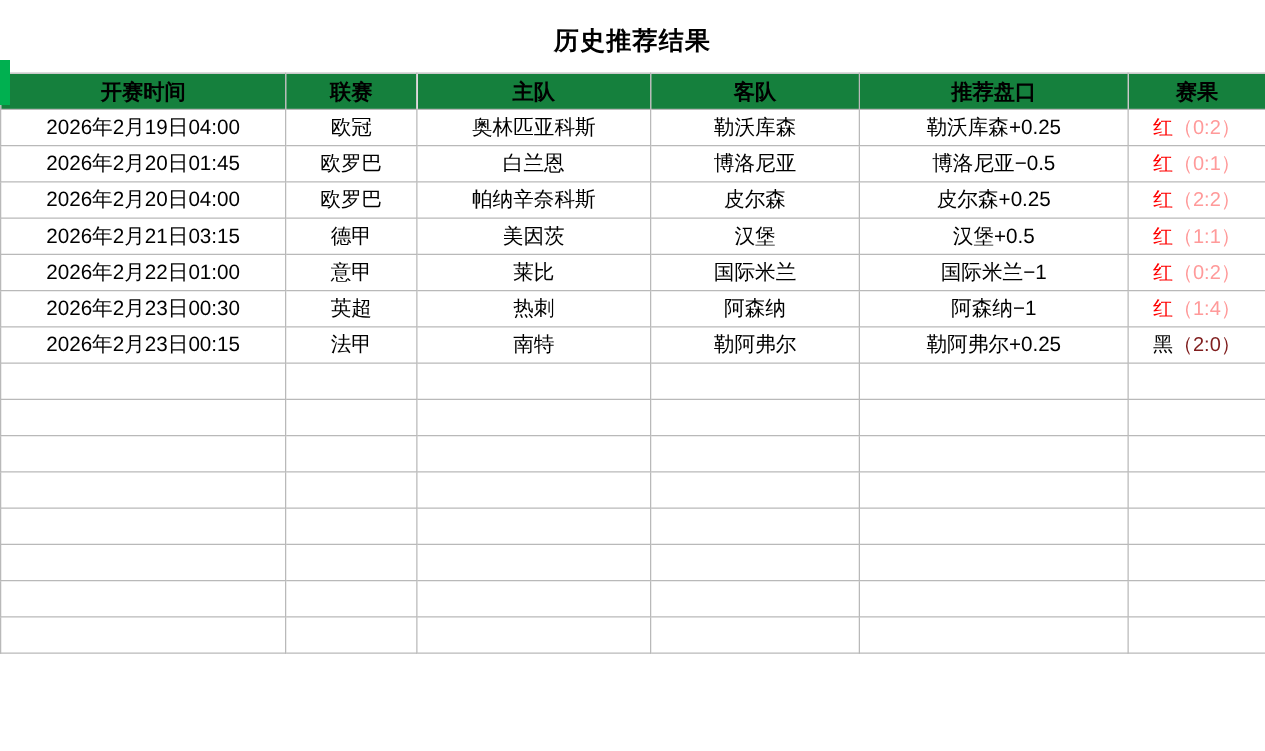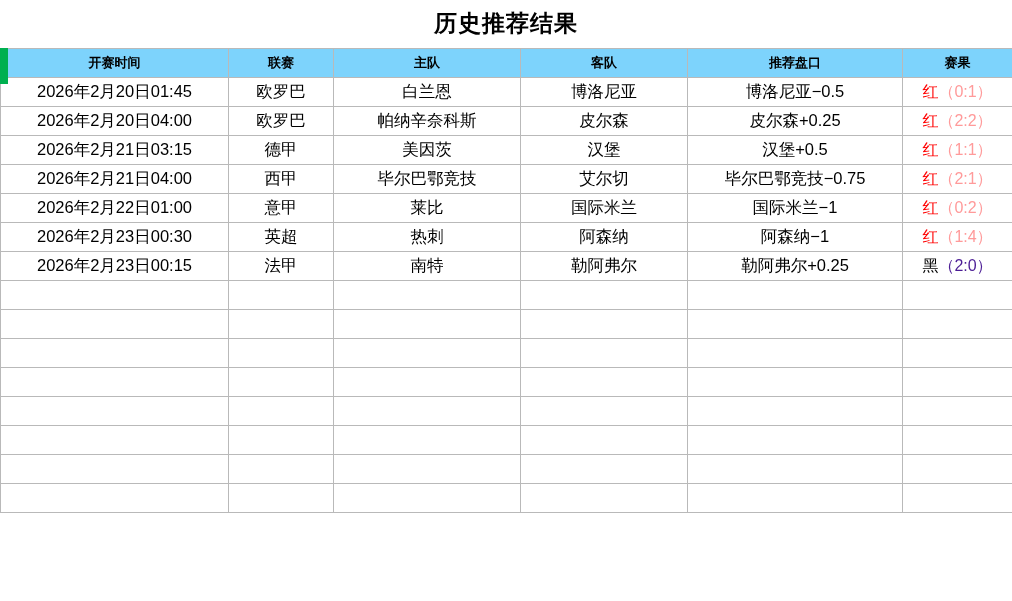--- a/index.html
+++ b/index.html
@@ -16,65 +16,65 @@
     position: relative;
   }
   .page {
     width: 1012px;
     height: 601px;
     position: relative;
     background: #ffffff;
   }
   .title {
     text-align: center;
-    font-size: 23px;
+    font-size: 20px;
     font-weight: bold;
     letter-spacing: 1px;
-    padding-top: 6px;
+    padding-top: 16px;
     padding-bottom: 8px;
     line-height: 34px;
     color: #000;
   }
   table.sheet {
     border-collapse: collapse;
     table-layout: fixed;
     width: 1012px;
     font-size: 16.5px;
   }
   table.sheet td, table.sheet th {
     border: 1px solid #b9b9b9;
     padding: 0;
     height: 28px;
     text-align: center;
     vertical-align: middle;
     white-space: nowrap;
     overflow: hidden;
   }
   thead th {
-    background: #7dd3fc;
+    background: #15803d;
     color: #000000;
     font-weight: bold;
-    font-size: 13px;
+    font-size: 17px;
     height: 34px;
     border: 1px solid #9a9a9a;
   }
   .col-time   { width: 228px; }
   .col-league { width: 105px; }
   .col-home   { width: 187px; }
   .col-away   { width: 167px; }
   .col-pick   { width: 215px; }
   .col-result { width: 110px; }
 
   tbody tr td { background: #ffffff; }
   .res-red   { color: #ff0000; }
   .res-black { color: #000000; }
   .res-walk  { color: #ffc000; }
 
   .score-red   { color: #ff9a9a; }
-  .score-black { color: #4c1d95; }
+  .score-black { color: #7f1d1d; }
   .score-walk  { color: #ffd966; }
 
   .res-cell { font-size: 16px; letter-spacing: 0px; }
 
   
   .filler td {
     background: #ffffff;
     border: 1px solid #d9d9d9;
     height: 25px;
   }
@@ -110,20 +110,28 @@
         <th>开赛时间</th>
         <th>联赛</th>
         <th>主队</th>
         <th>客队</th>
         <th>推荐盘口</th>
         <th>赛果</th>
       </tr>
     </thead>
     <tbody id="tbody">
         <tr>
+          <td>2026年2月19日04:00</td>
+          <td>欧冠</td>
+          <td>奥林匹亚科斯</td>
+          <td>勒沃库森</td>
+          <td>勒沃库森+0.25</td>
+          <td class="res-cell"><span class="res-red">红</span><span class="score-red">（0:2）</span></td>
+        </tr>
+        <tr>
           <td>2026年2月20日01:45</td>
           <td>欧罗巴</td>
           <td>白兰恩</td>
           <td>博洛尼亚</td>
           <td>博洛尼亚−0.5</td>
           <td class="res-cell"><span class="res-red">红</span><span class="score-red">（0:1）</span></td>
         </tr>
         <tr>
           <td>2026年2月20日04:00</td>
           <td>欧罗巴</td>
@@ -134,28 +142,20 @@
         </tr>
         <tr>
           <td>2026年2月21日03:15</td>
           <td>德甲</td>
           <td>美因茨</td>
           <td>汉堡</td>
           <td>汉堡+0.5</td>
           <td class="res-cell"><span class="res-red">红</span><span class="score-red">（1:1）</span></td>
         </tr>
         <tr>
-          <td>2026年2月21日04:00</td>
-          <td>西甲</td>
-          <td>毕尔巴鄂竞技</td>
-          <td>艾尔切</td>
-          <td>毕尔巴鄂竞技−0.75</td>
-          <td class="res-cell"><span class="res-red">红</span><span class="score-red">（2:1）</span></td>
-        </tr>
-        <tr>
           <td>2026年2月22日01:00</td>
           <td>意甲</td>
           <td>莱比</td>
           <td>国际米兰</td>
           <td>国际米兰−1</td>
           <td class="res-cell"><span class="res-red">红</span><span class="score-red">（0:2）</span></td>
         </tr>
         <tr>
           <td>2026年2月23日00:30</td>
           <td>英超</td>

